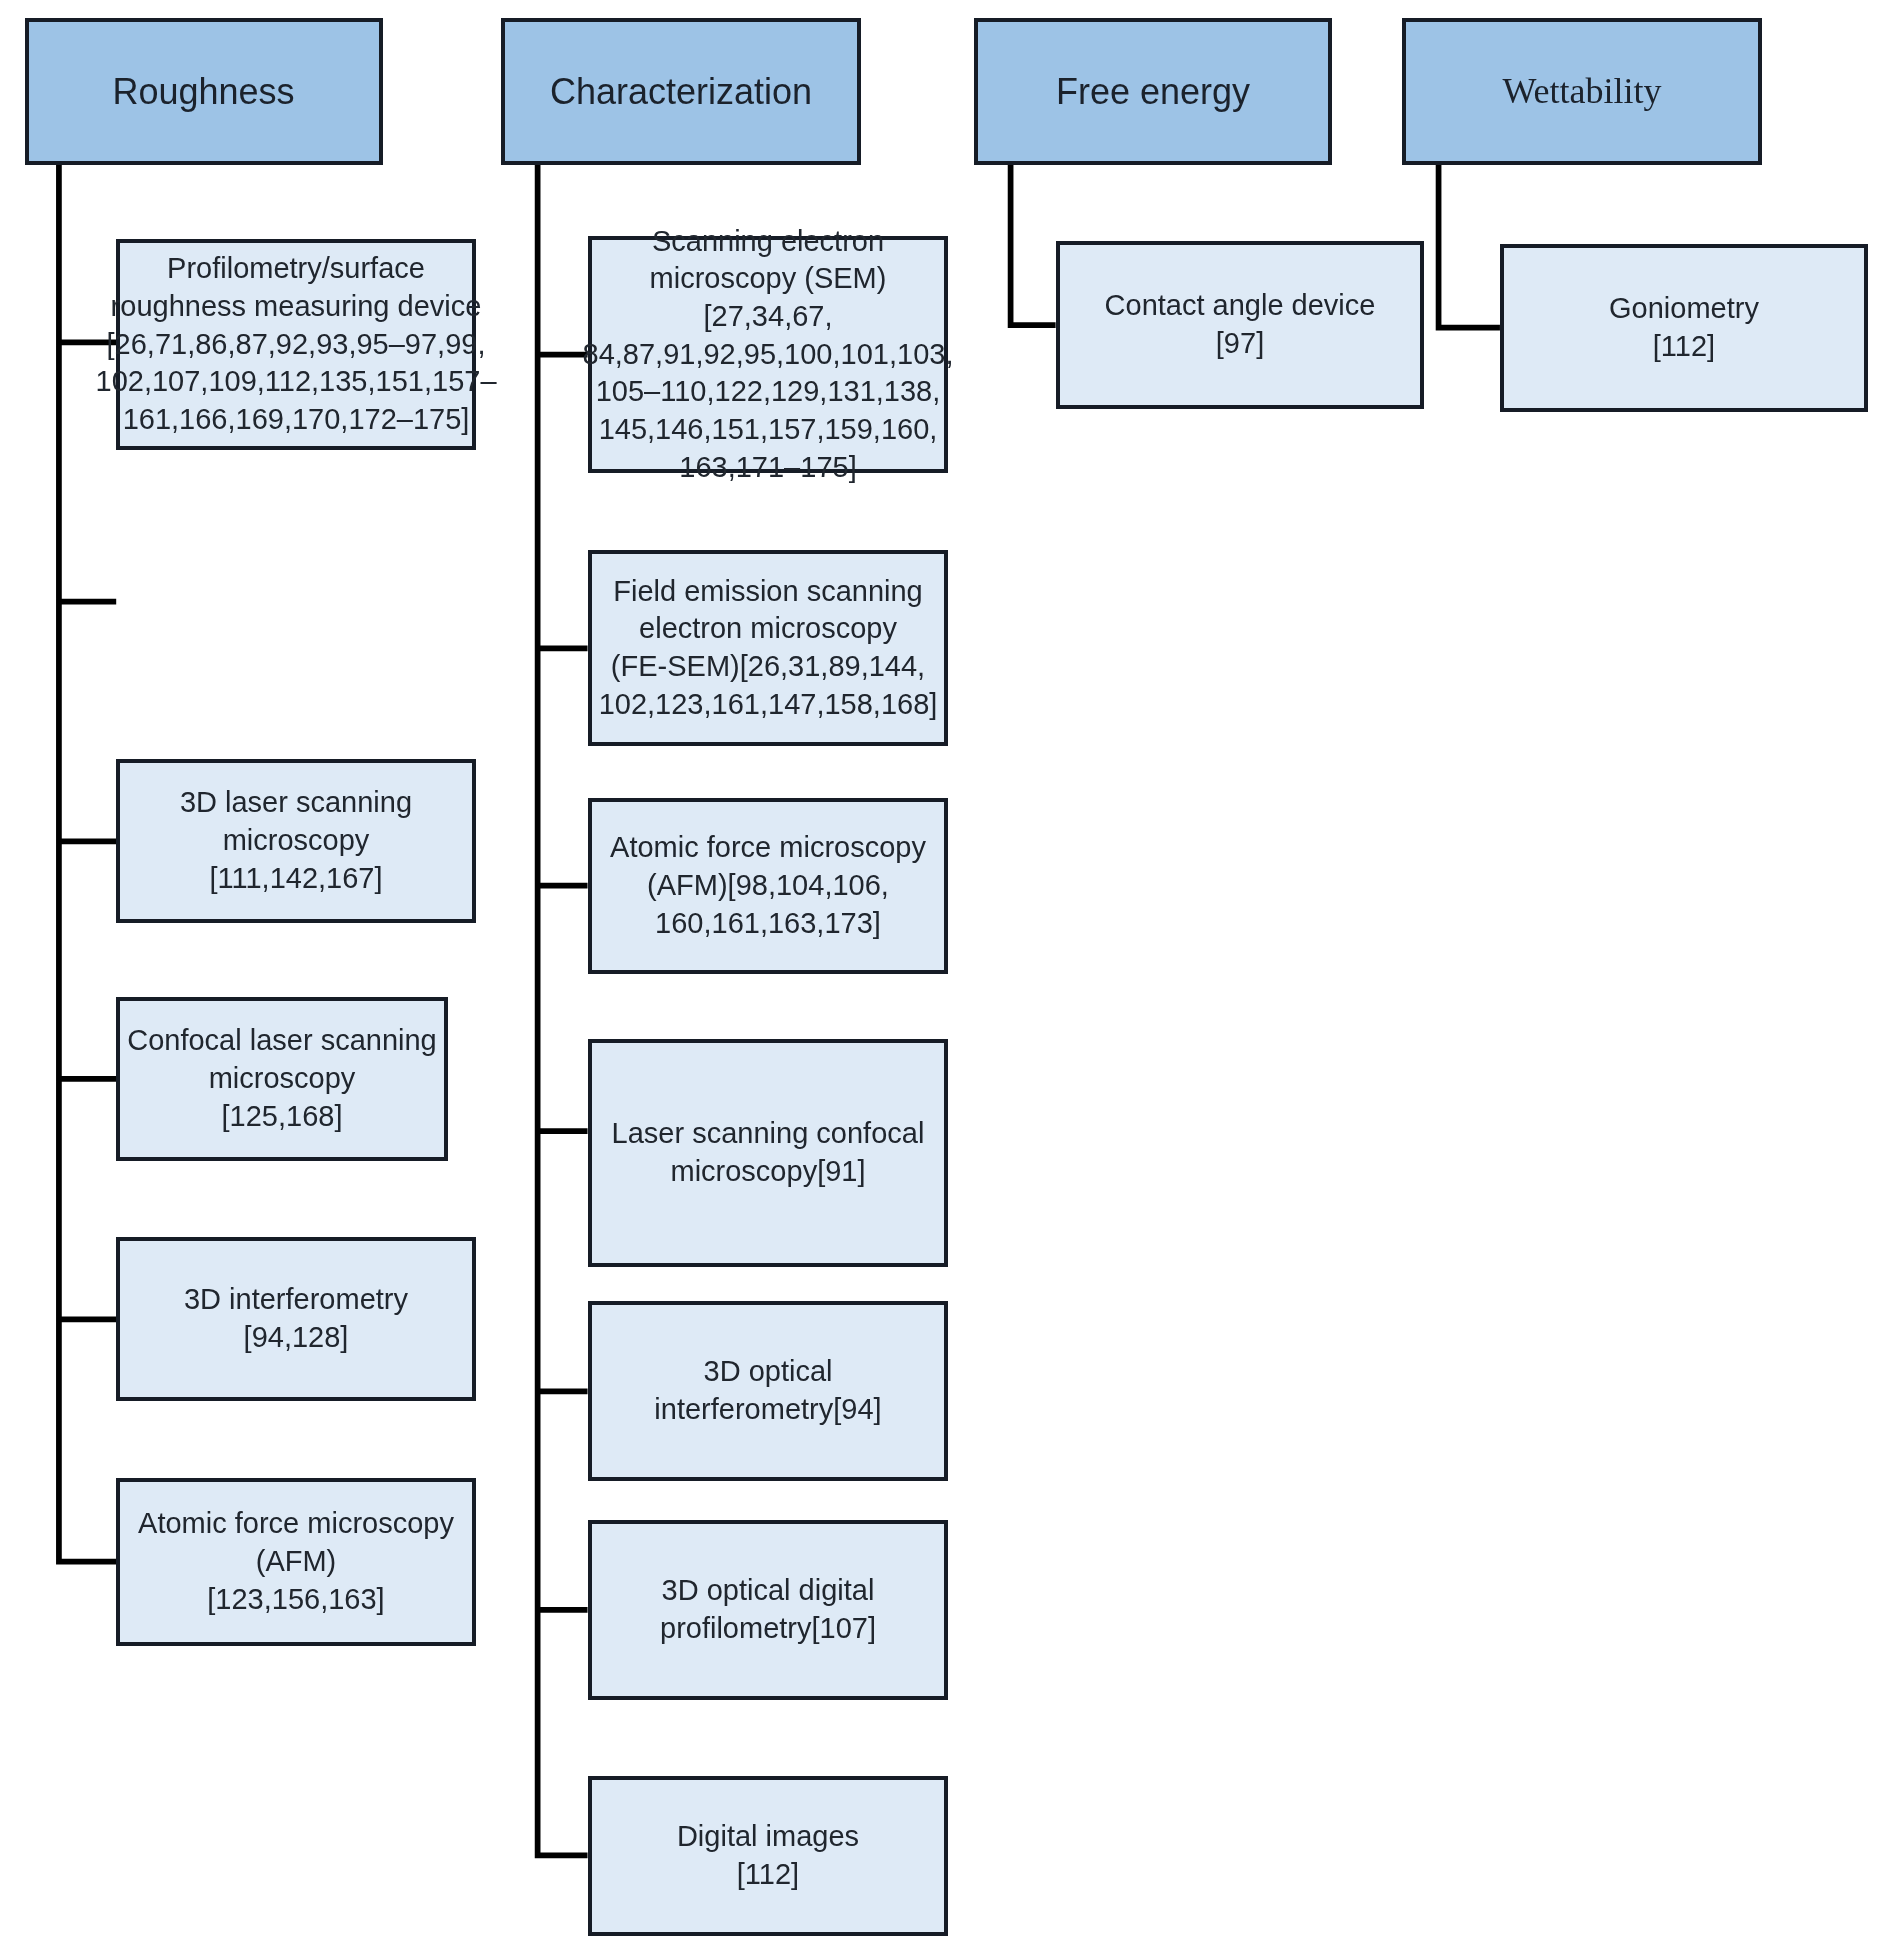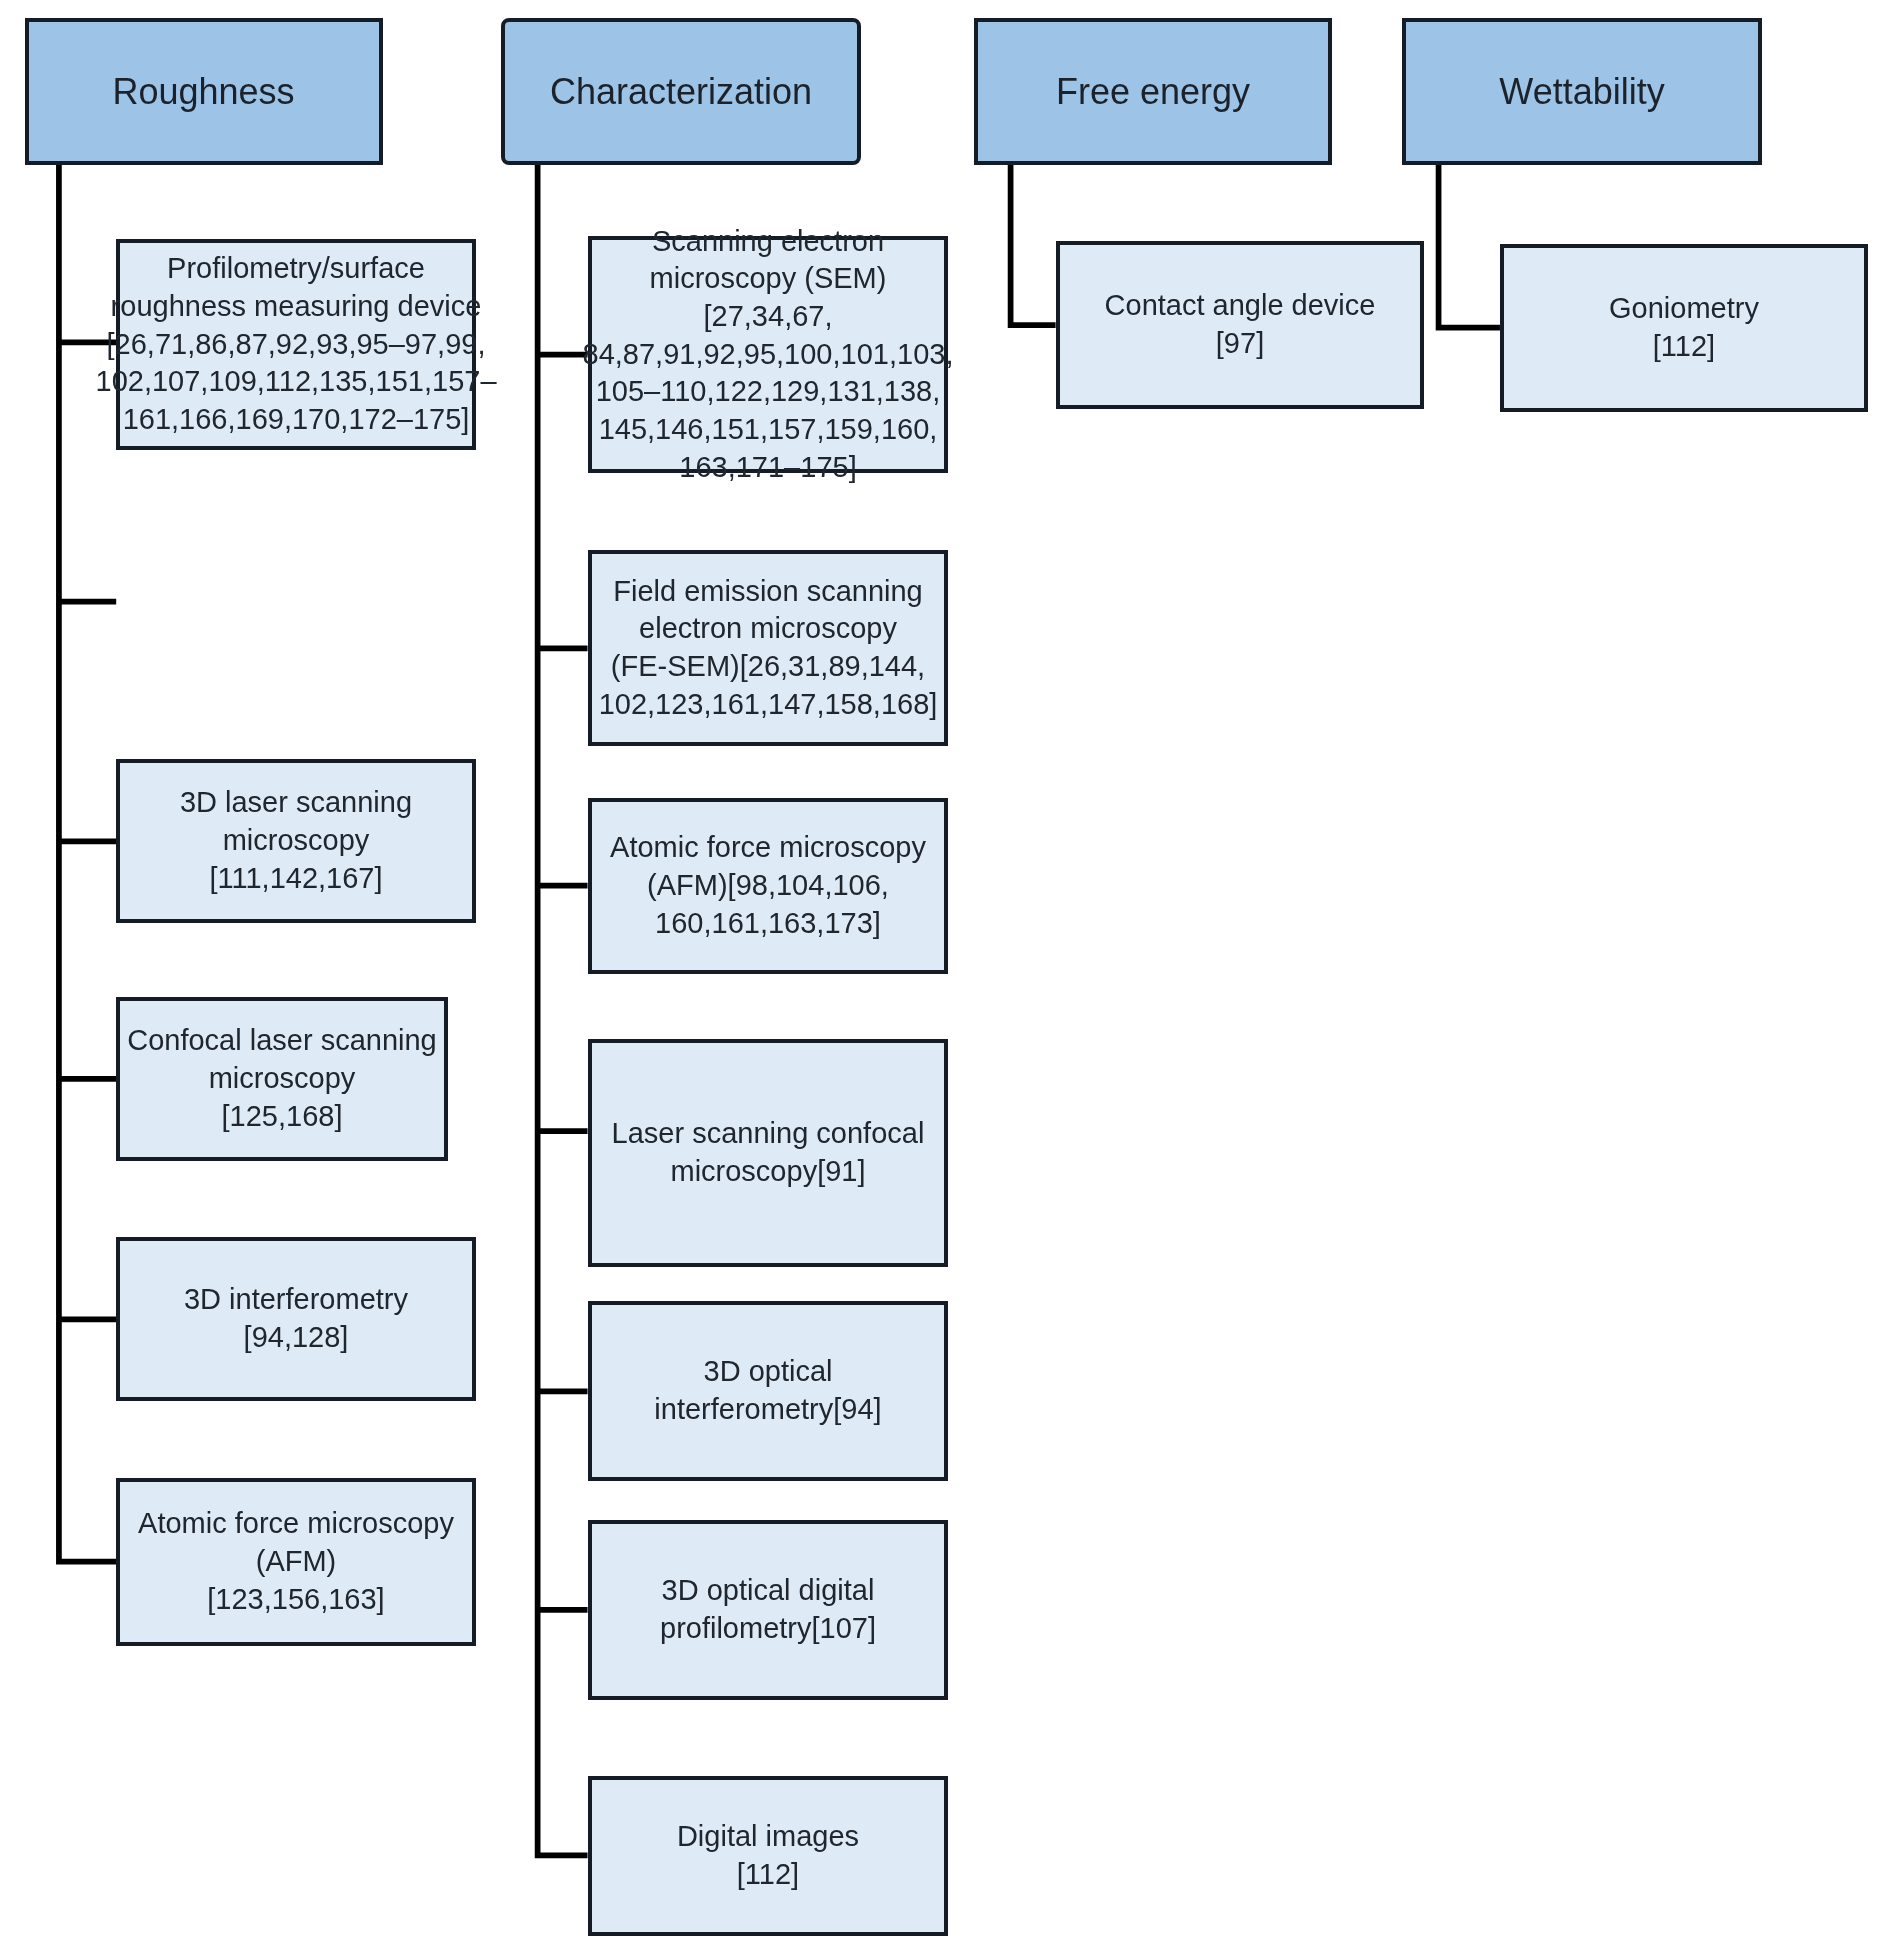--- a/index.html
+++ b/index.html
@@ -59,23 +59,23 @@
 <div class="canvas">
 
   <svg class="connectors" viewBox="0 0 2306 2386" aria-hidden="true">
     <path d="M72 200 V1908 H142 M72 418 H142 M72 735 H142 M72 1028 H142 M72 1318 H142 M72 1612 H142"></path>
     <path d="M657 200 V2267 H718 M657 433 H718 M657 792 H718 M657 1082 H718 M657 1382 H718 M657 1700 H718 M657 1967 H718"></path>
     <path d="M1235 200 V397 H1290"></path>
     <path d="M1758 200 V400 H1833"></path>
   </svg>
 
   <div class="box header-box" style="left:24.5px; top:18px; width:358px; height:147px;">Roughness</div>
-  <div class="box header-box" style="left:501px; top:18px; width:360px; height:147px;border-radius:8px;">Characterization</div>
+  <div class="box header-box" style="left:501px; top:18px; width:360px; height:147px;">Characterization</div>
   <div class="box header-box" style="left:974px; top:18px; width:358px; height:147px;">Free energy</div>
-  <div class="box header-box" style="left:1402px; top:18px; width:360px; height:147px;">Wettability</div>
+  <div class="box header-box" style="left:1402px; top:18px; width:360px; height:147px;font-family:Liberation Serif, serif;">Wettability</div>
 
   <div class="box child-box" style="left:116px; top:239px; width:360px; height:211px;">Profilometry/surface
 roughness measuring device
 [26,71,86,87,92,93,95–97,99,
 102,107,109,112,135,151,157–
 161,166,169,170,172–175]</div>
   <div class="box child-box" style="left:116px; top:759px; width:360px; height:164px;">3D laser scanning
 microscopy
 [111,142,167]</div>
   <div class="box child-box" style="left:116px; top:997px; width:332px; height:164px;">Confocal laser scanning

